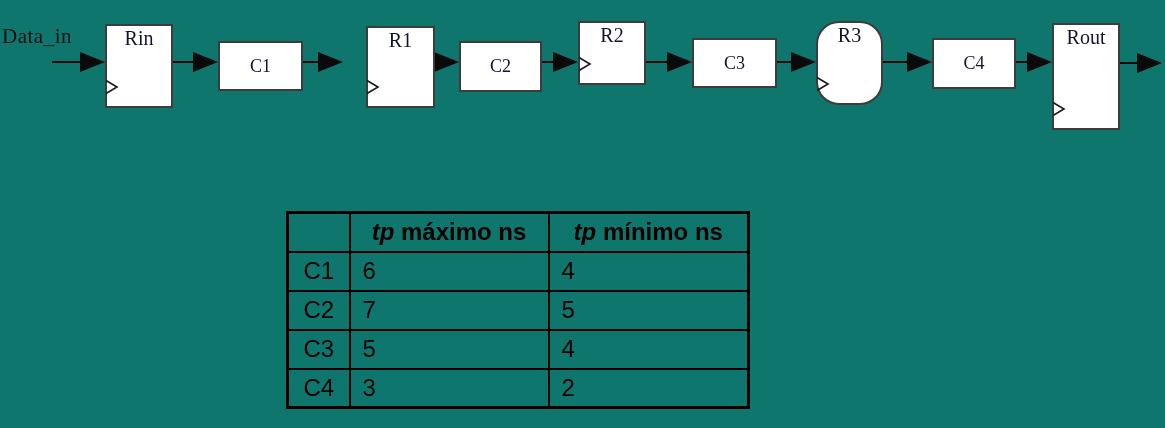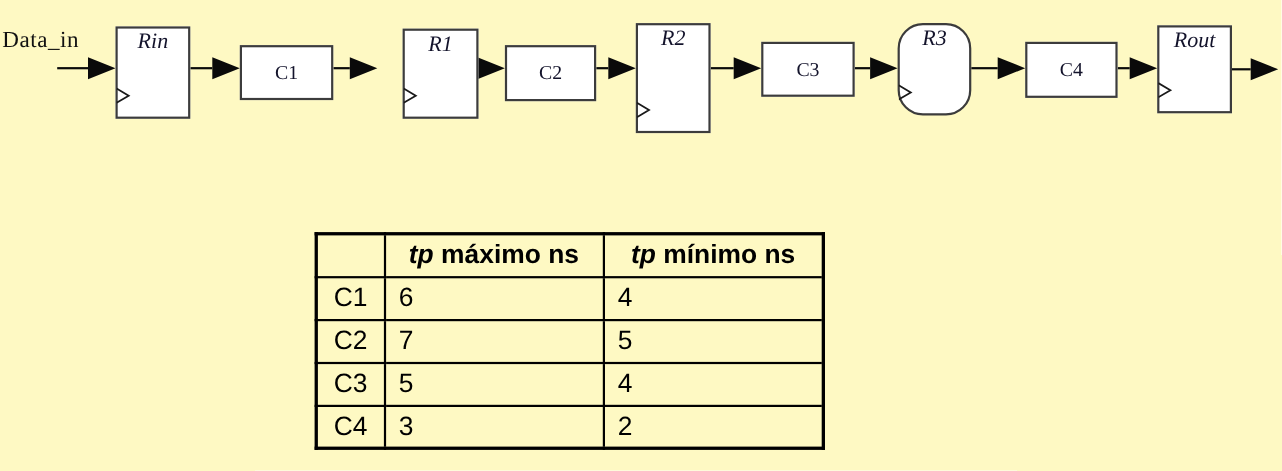--- a/index.html
+++ b/index.html
@@ -4,21 +4,21 @@
 <style>
   html, body {
     margin: 0;
     padding: 0;
     background: #ffffff;
   }
   .figure {
     position: relative;
     width: 1165px;
     height: 428px;
-    background: #fef9c3;
+    background: #0f766e;
     overflow: hidden;
   }
 
   
   .diagram {
     position: absolute;
     left: 0; top: 0;
     width: 1165px; height: 140px;
     font-family: "Liberation Serif", serif;
     color: #111111;
@@ -35,21 +35,20 @@
     border: 2px solid #3c3c3c;
     background: #ffffff;
     box-sizing: border-box;
   }
   .register .rlabel {
     display: block;
     text-align: center;
     font-size: 20px;
     padding-top: 1px;
     color: #13132b;
-    font-style: italic;
   }
   .clock-icon {
     position: absolute;
     left: -1px;
     bottom: 11px;
   }
   .comb {
     display: flex;
     align-items: center;
     justify-content: center;
@@ -165,21 +164,21 @@
       <span class="rlabel">R1</span>
       <svg class="clock-icon" width="13" height="16" viewBox="0 0 13 16">
           <polyline points="0,1.5 11,8 0,14.5" fill="none" stroke="#1a1a1a" stroke-width="1.6"></polyline>
         </svg>
     </div>
 
     <div class="node comb" style="left:459px;top:41px;width:83px;height:51px;">
       <span>C2</span>
     </div>
 
-    <div class="node register" style="left:578px;top:21px;width:68px;height:100px;">
+    <div class="node register" style="left:578px;top:21px;width:68px;height:64px;">
       <span class="rlabel">R2</span>
       <svg class="clock-icon" width="13" height="16" viewBox="0 0 13 16">
           <polyline points="0,1.5 11,8 0,14.5" fill="none" stroke="#1a1a1a" stroke-width="1.6"></polyline>
         </svg>
     </div>
 
     <div class="node comb" style="left:692px;top:38px;width:85px;height:50px;">
       <span>C3</span>
     </div>
 
@@ -187,21 +186,21 @@
       <span class="rlabel">R3</span>
       <svg class="clock-icon" width="13" height="16" viewBox="0 0 13 16">
           <polyline points="0,1.5 11,8 0,14.5" fill="none" stroke="#1a1a1a" stroke-width="1.6"></polyline>
         </svg>
     </div>
 
     <div class="node comb" style="left:932px;top:38px;width:84px;height:51px;">
       <span>C4</span>
     </div>
 
-    <div class="node register" style="left:1052px;top:23px;width:68px;height:80px;">
+    <div class="node register" style="left:1052px;top:23px;width:68px;height:107px;">
       <span class="rlabel">Rout</span>
       <svg class="clock-icon" width="13" height="16" viewBox="0 0 13 16">
           <polyline points="0,1.5 11,8 0,14.5" fill="none" stroke="#1a1a1a" stroke-width="1.6"></polyline>
         </svg>
     </div>
   </div>
 
   <table class="tp-table">
     <thead>
       <tr>

